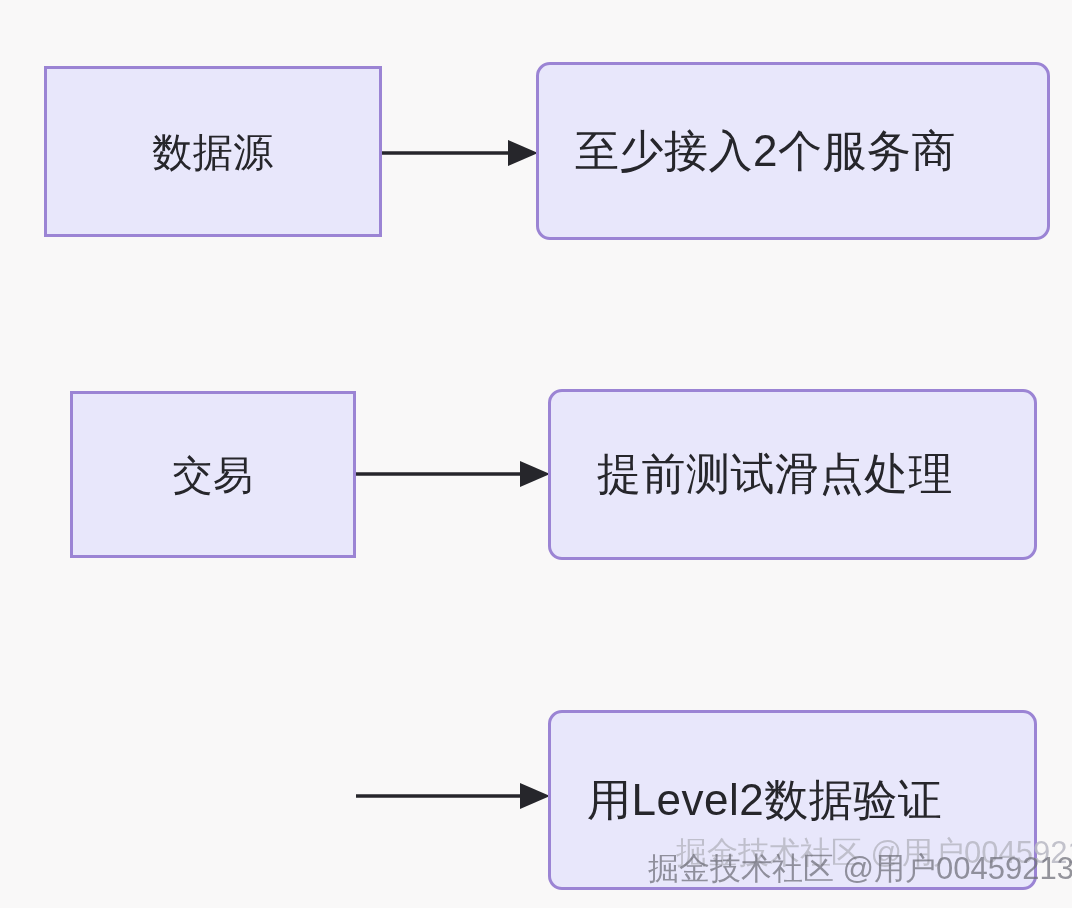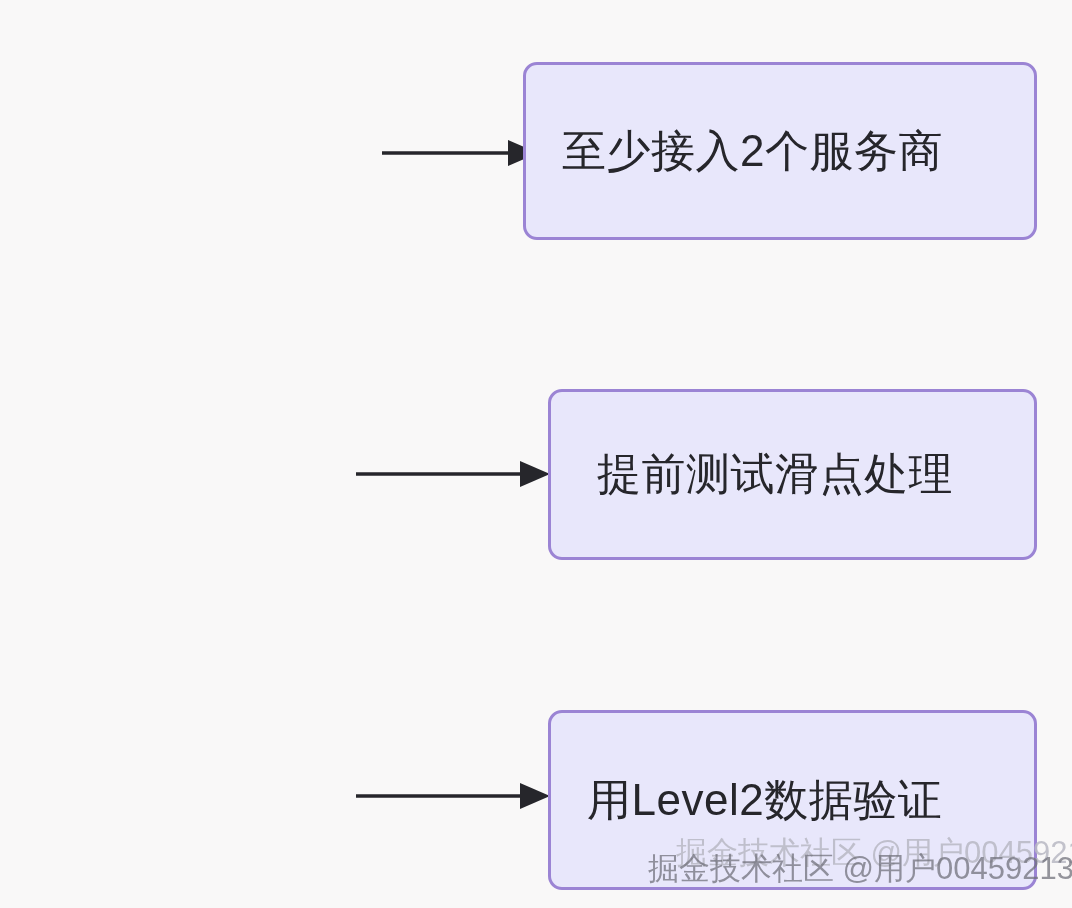--- a/index.html
+++ b/index.html
@@ -42,21 +42,21 @@
     padding-left: 36px;
     font-size: 44px;
   }
   .node-label {
     line-height: 1.1;
     white-space: nowrap;
   }
 
   
   #node-source      { left: 44px;  top: 66px;  width: 338px; height: 171px; }
-  #node-source-req  { left: 523px; top: 62px;  width: 514px; height: 178px; }
+  #node-source-req  { left: 536px; top: 62px;  width: 514px; height: 178px; }
 
   #node-trade       { left: 70px;  top: 391px; width: 286px; height: 167px; }
   #node-trade-req   { left: 548px; top: 389px; width: 489px; height: 171px; padding-left: 46px; }
 
   #node-backtest    { left: 70px;  top: 712px; width: 286px; height: 168px; }
   #node-backtest-req{ left: 548px; top: 710px; width: 489px; height: 180px; }
 
   .arrow {
     position: absolute;
     height: 30px;
@@ -86,30 +86,36 @@
     top: 832px;
     color: #b9b9c4;
     opacity: 0.85;
   }
 </style>
 </head>
 <body>
 
 <div id="canvas">
 
+  <div class="node left" id="node-source">
+    <span class="node-label">数据源</span>
+  </div>
 
   <svg class="arrow" id="arrow-1" viewBox="0 0 156 30" preserveAspectRatio="none">
     <line x1="0" y1="15" x2="130" y2="15" stroke="#26262b" stroke-width="3.4"></line>
     <polygon points="126,2 156,15 126,28" fill="#26262b"></polygon>
   </svg>
 
   <div class="node right" id="node-source-req">
     <span class="node-label">至少接入2个服务商</span>
   </div>
 
+  <div class="node left" id="node-trade">
+    <span class="node-label">交易</span>
+  </div>
 
   <svg class="arrow" id="arrow-2" viewBox="0 0 194 30" preserveAspectRatio="none">
     <line x1="0" y1="15" x2="168" y2="15" stroke="#26262b" stroke-width="3.4"></line>
     <polygon points="164,2 194,15 164,28" fill="#26262b"></polygon>
   </svg>
 
   <div class="node right" id="node-trade-req">
     <span class="node-label">提前测试滑点处理</span>
   </div>
 

